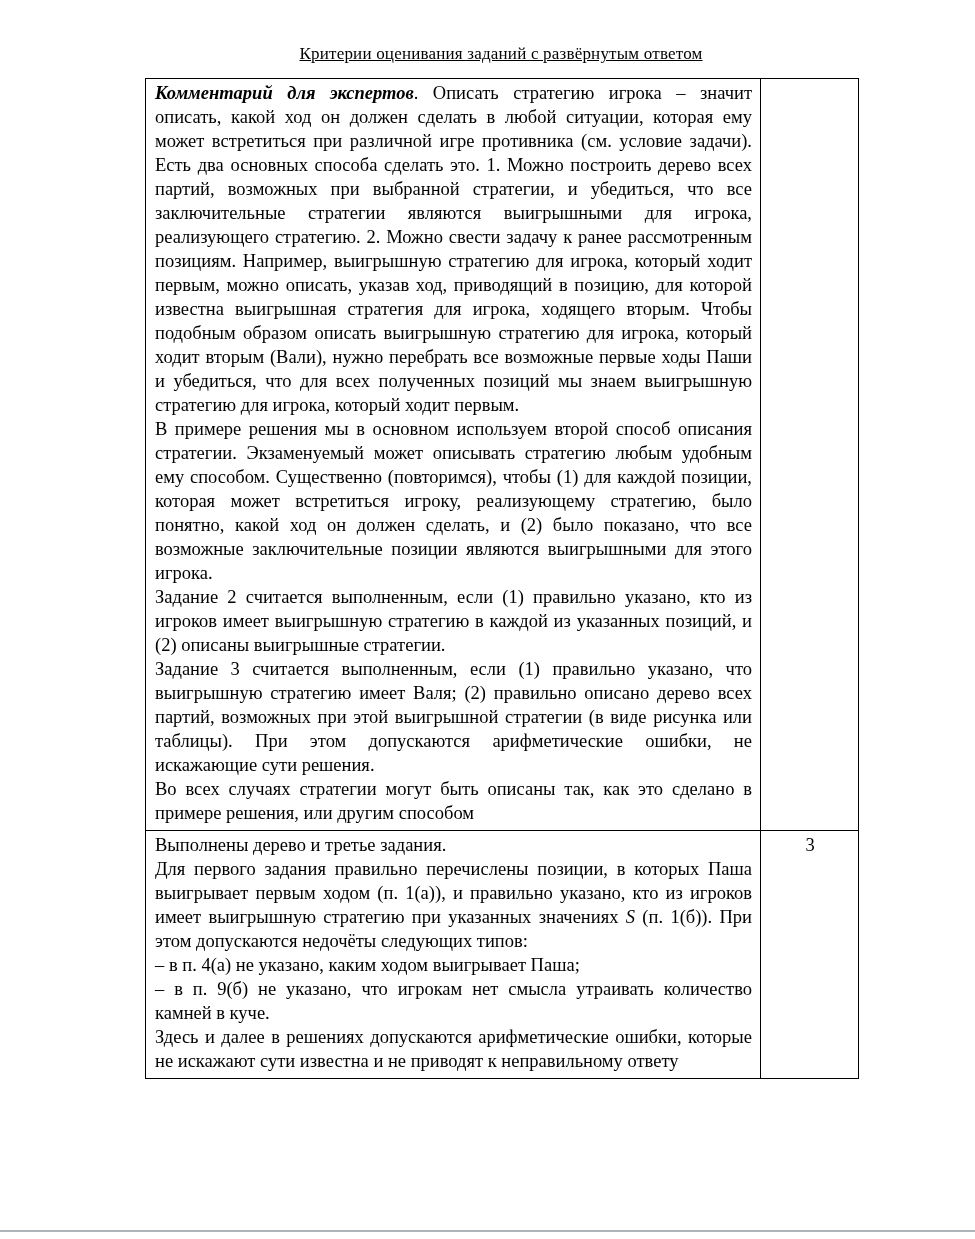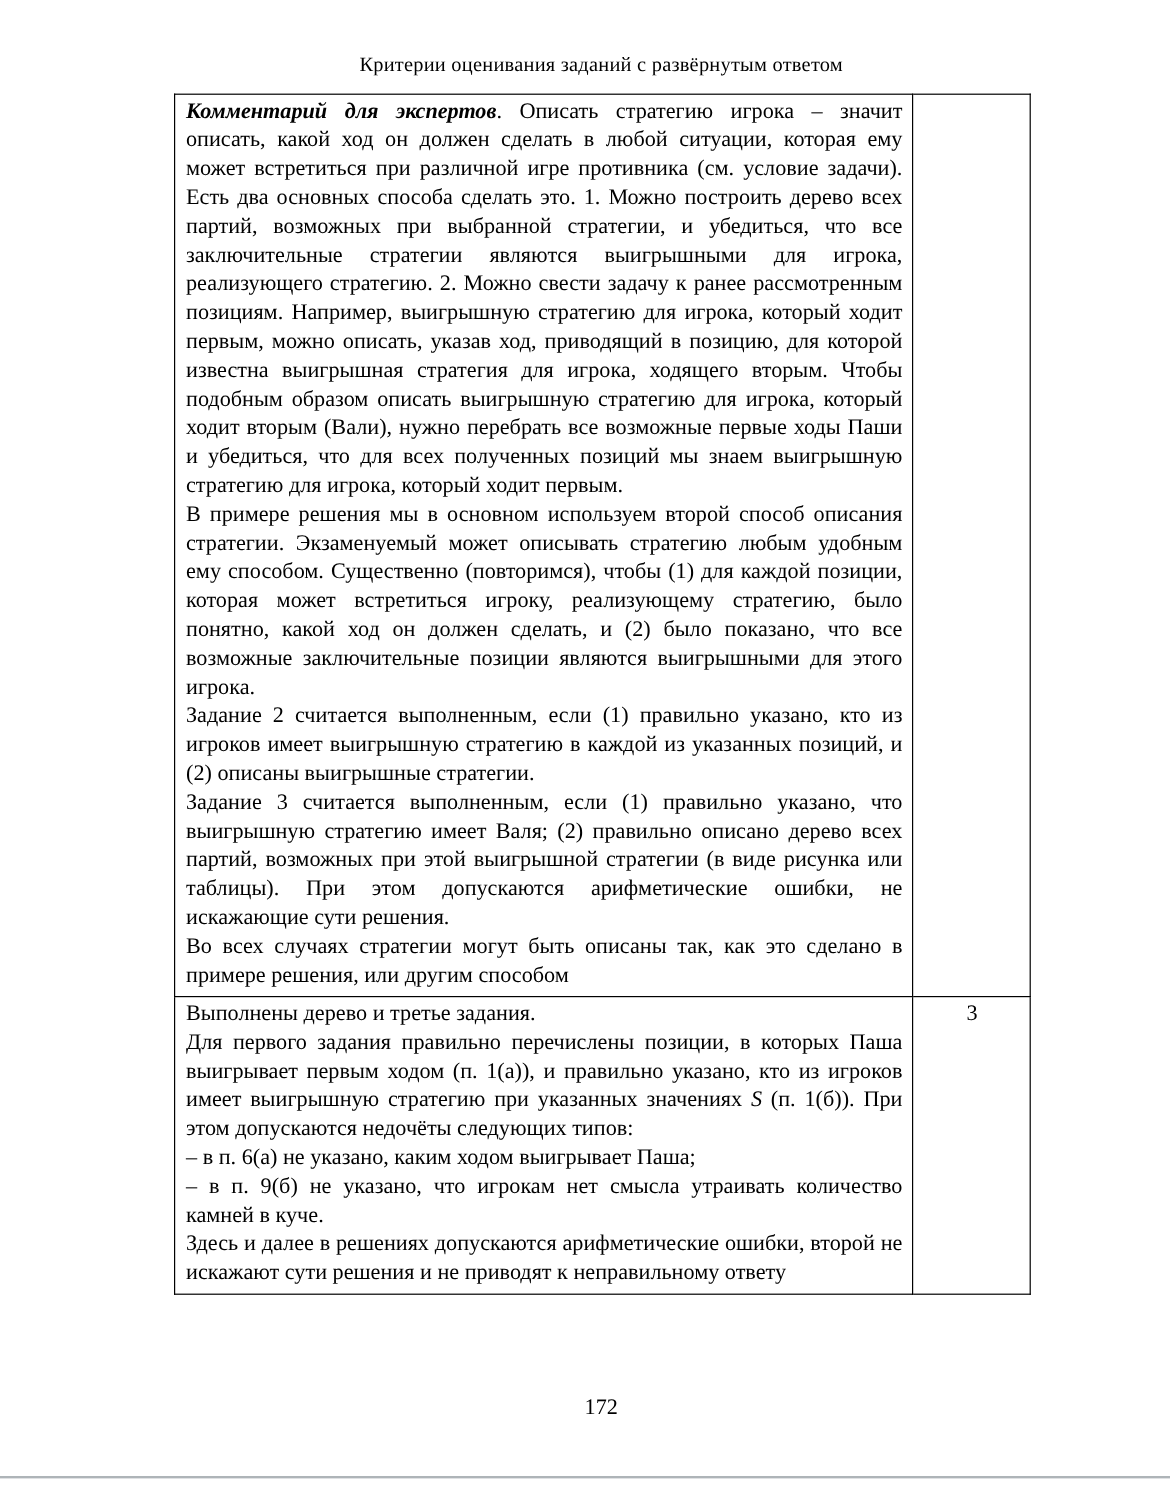--- a/index.html
+++ b/index.html
@@ -26,20 +26,21 @@
     left: 145px;
     top: 44px;
     width: 712px;
   }
   .page-header {
     text-align: center;
     font-size: 17px;
     line-height: 20px;
     margin-bottom: 14px;
     letter-spacing: 0.2px;
+    text-decoration: underline;
   }
   table.criteria-table {
     border-collapse: collapse;
     width: 712px;
     table-layout: fixed;
   }
   table.criteria-table td {
     border: 1.5px solid #000;
     vertical-align: top;
     padding: 2px 8px 5px 9px;
@@ -103,26 +104,25 @@
             <p>Задание 3 считается выполненным, если (1) правильно указано, что выигрышную стратегию имеет Валя; (2) правильно описано дерево всех партий, возможных при этой выигрышной стратегии (в виде рисунка или таблицы). При этом допускаются арифметические ошибки, не искажающие сути решения.</p>
             <p>Во всех случаях стратегии могут быть описаны так, как это сделано в примере решения, или другим способом</p>
           </td>
           <td class="score-cell"></td>
         </tr>
 
         <tr>
           <td class="text-cell">
             <p>Выполнены дерево и третье задания.</p>
             <p><span>Для первого задания правильно перечислены позиции, в которых Паша выигрывает первым ходом (п. 1(а)), и правильно указано, кто из игроков имеет выигрышную стратегию при указанных значениях </span><span class="ital">S</span><span> (п. 1(б)). При этом допускаются недочёты следующих типов:</span></p>
-            <p>– в п. 6(а) не указано, каким ходом выигрывает Паша;</p>
+            <p>– в п. 4(а) не указано, каким ходом выигрывает Паша;</p>
             <p>– в п. 9(б) не указано, что игрокам нет смысла утраивать количество камней в куче.</p>
-            <p>Здесь и далее в решениях допускаются арифметические ошибки, второй не искажают сути решения и не приводят к неправильному ответу</p>
+            <p>Здесь и далее в решениях допускаются арифметические ошибки, которые не искажают сути известна и не приводят к неправильному ответу</p>
           </td>
           <td class="score-cell">3</td>
         </tr>
       </tbody>
     </table>
   </div>
 
-  <div class="page-number">172</div>
 
   <div class="page-edge-line"></div>
 </div>
 
 </body></html>

